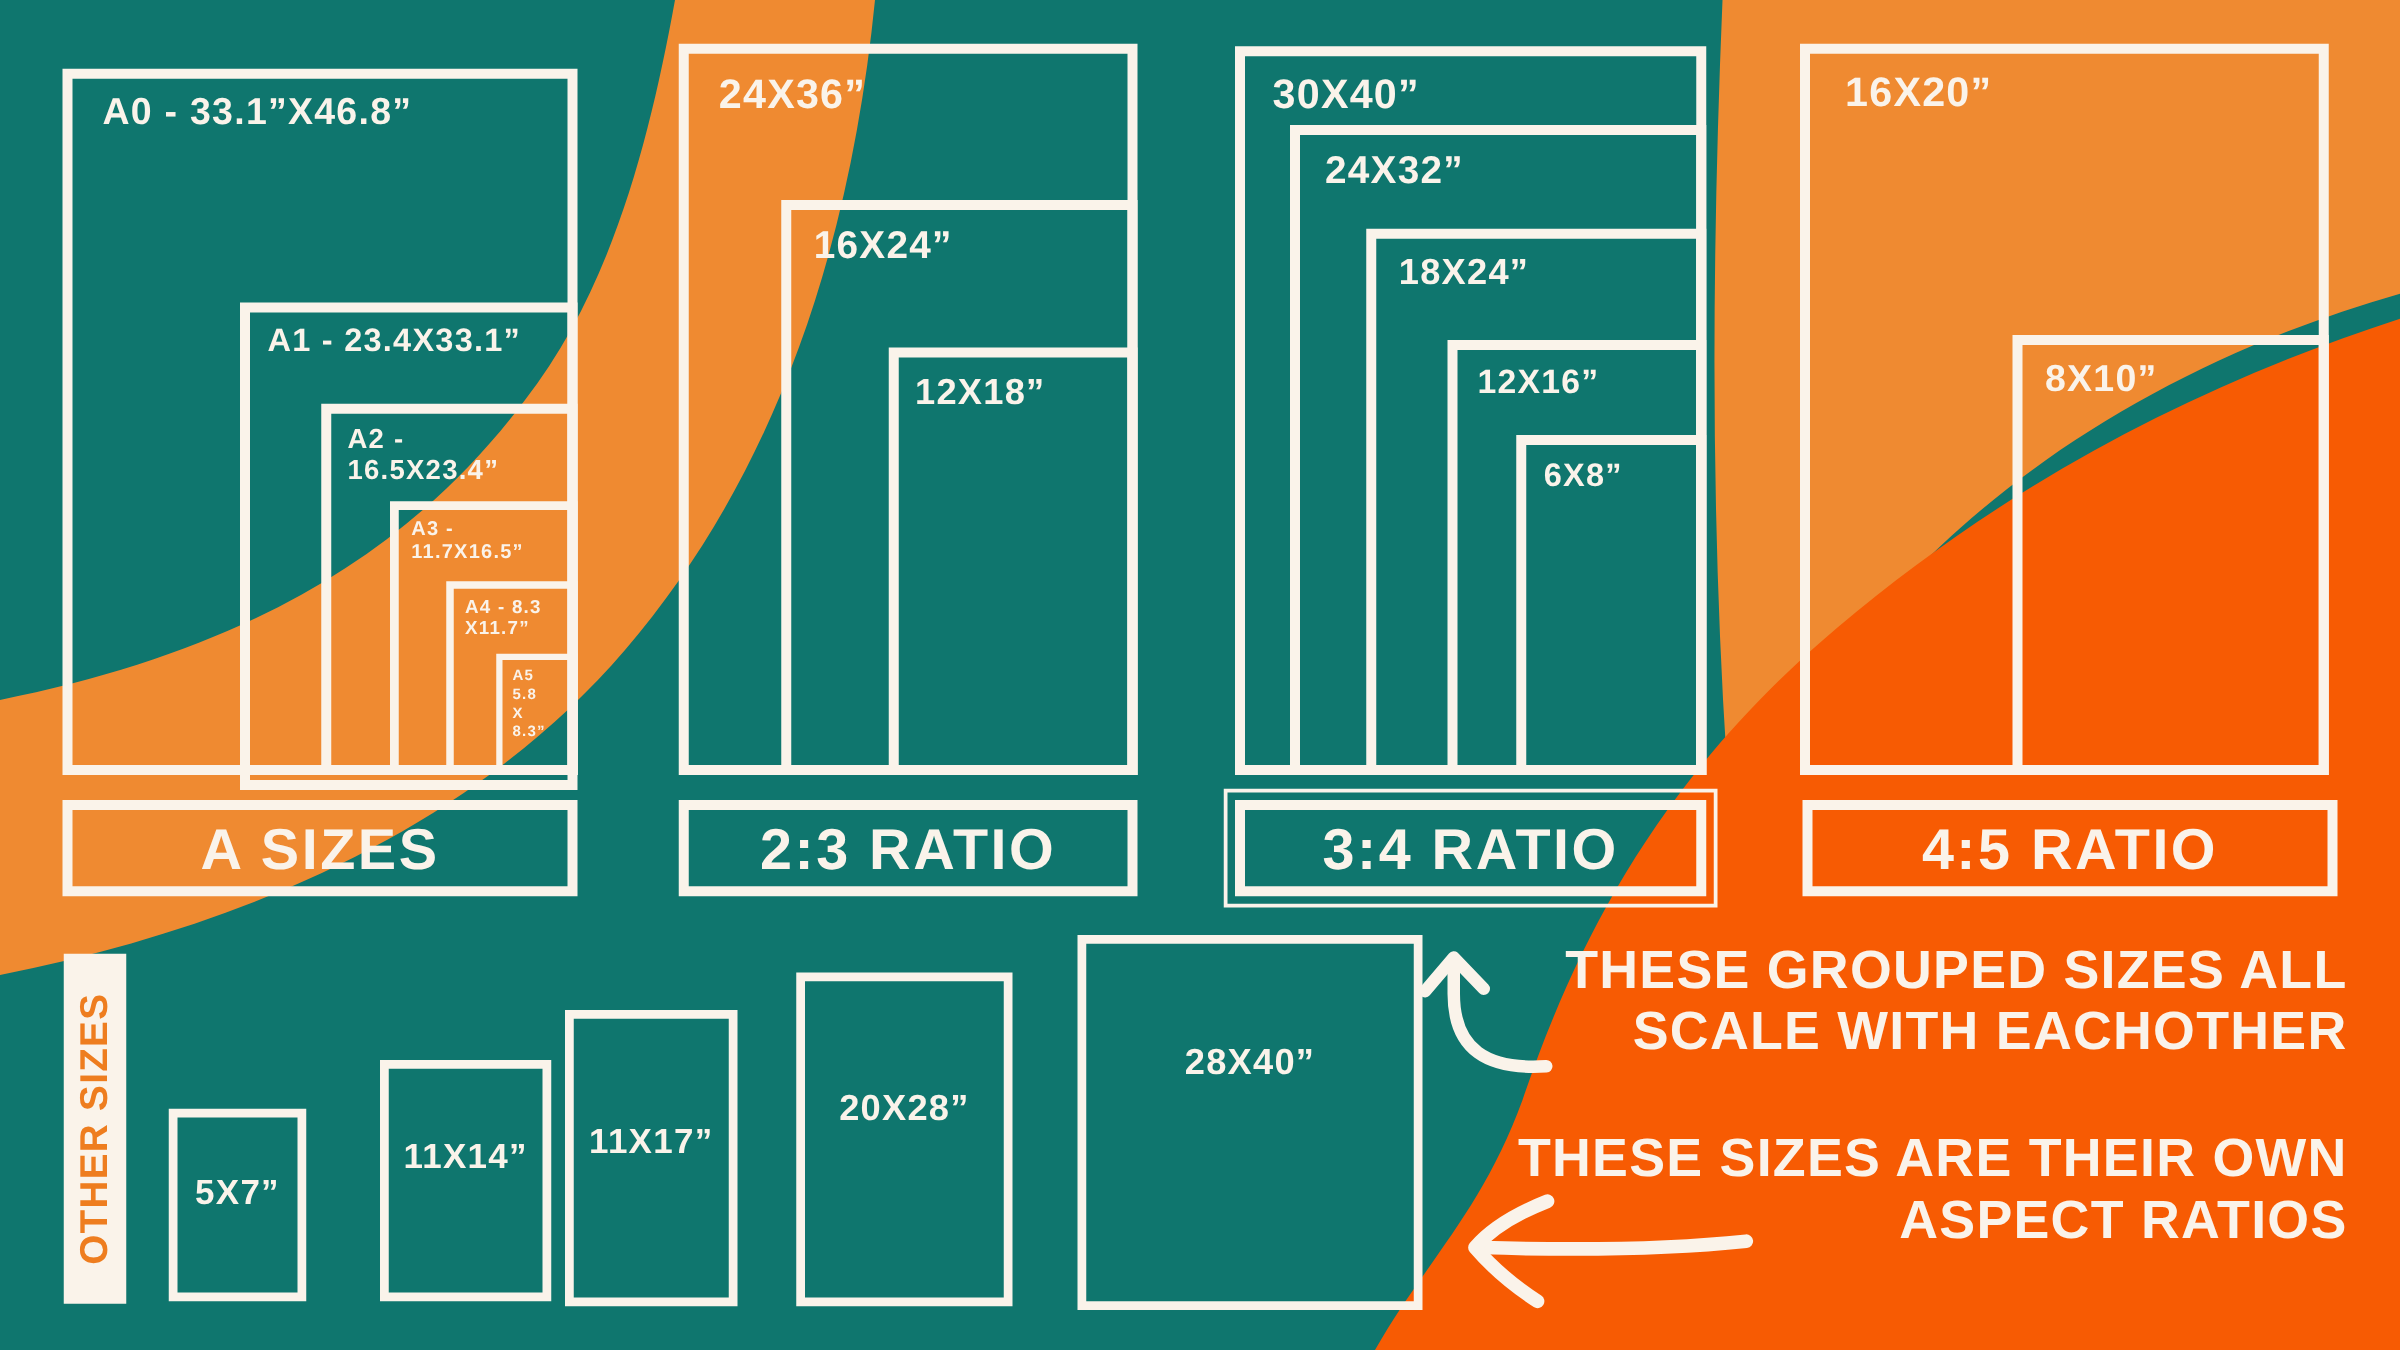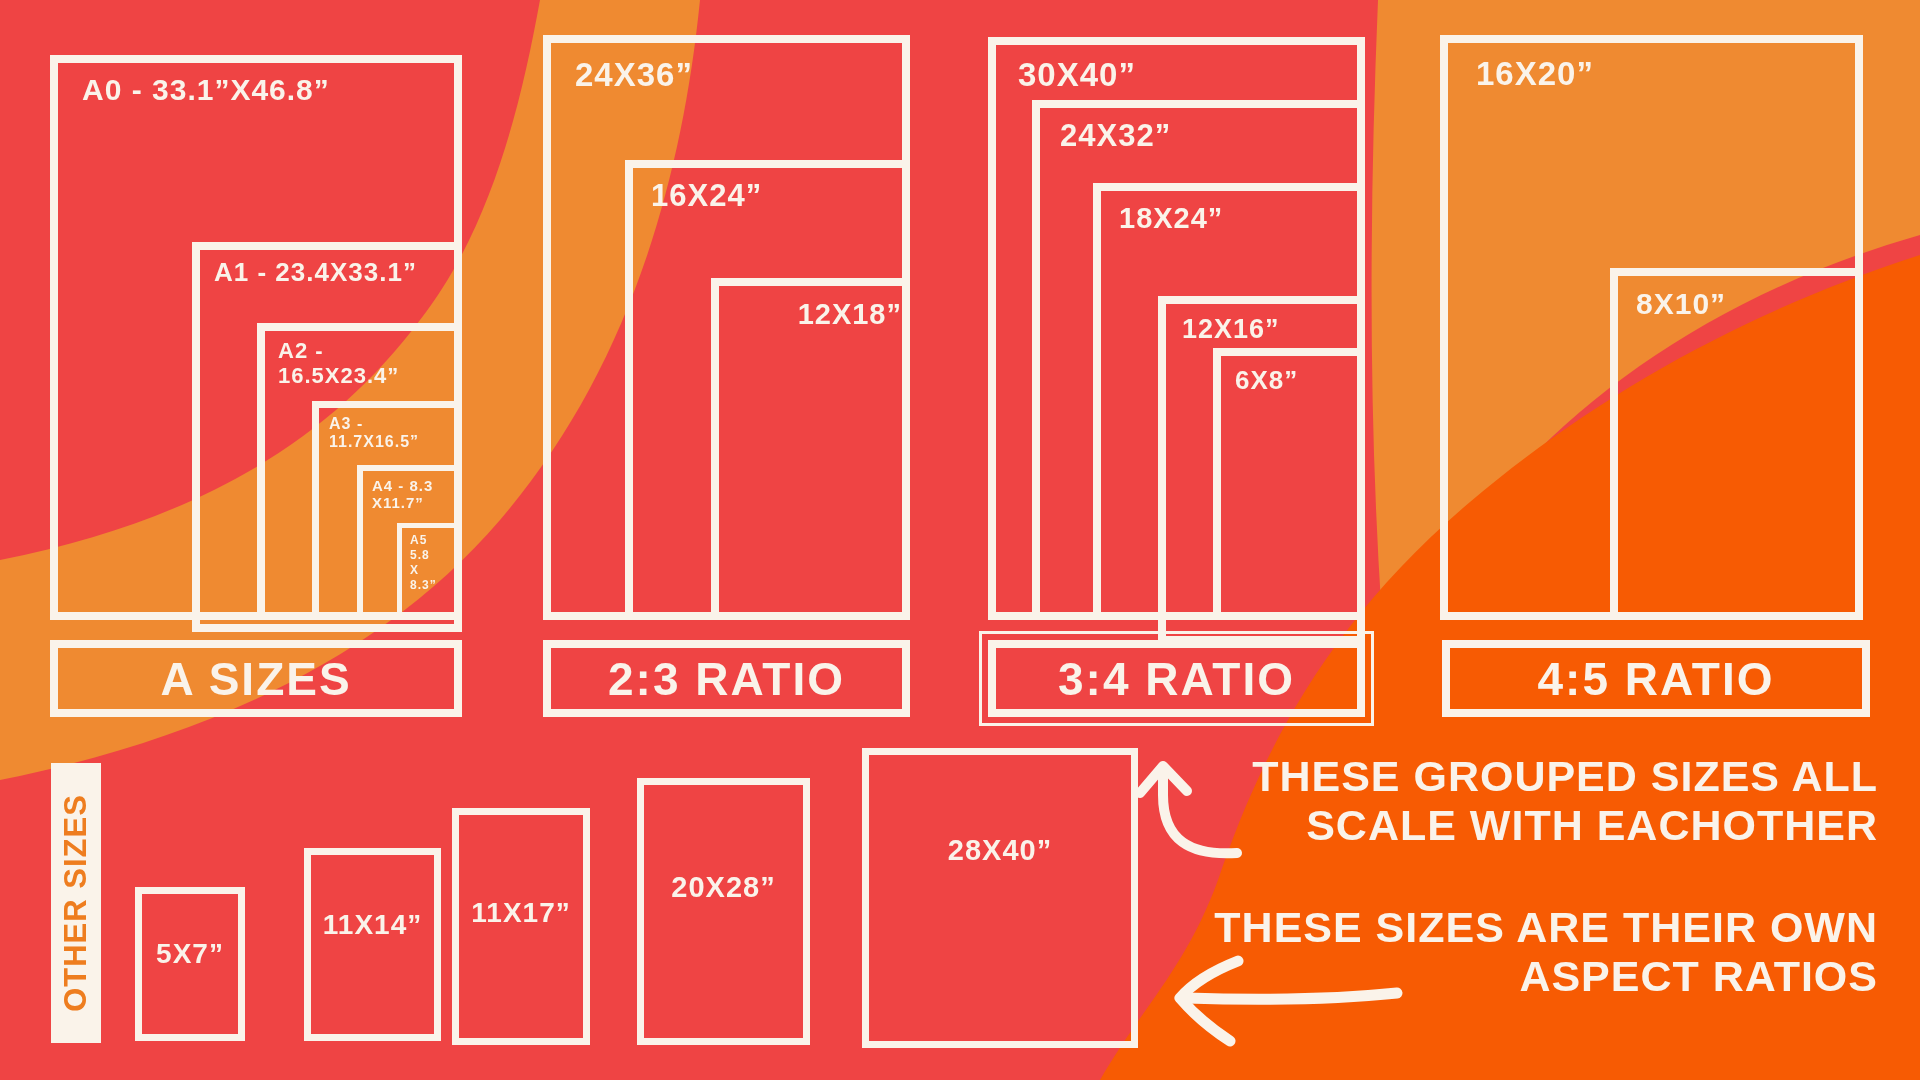--- a/index.html
+++ b/index.html
@@ -3,21 +3,21 @@
 <meta charset="utf-8">
 <style>
   html,body{margin:0;padding:0;}
   body{
     width:1920px;height:1080px;overflow:hidden;
     font-family:"Liberation Sans", sans-serif;
     font-weight:700;
   }
   #canvas{
     position:relative;width:1920px;height:1080px;
-    background:#ef4444;overflow:hidden;
+    background:#0f766e;overflow:hidden;
   }
   #bg-waves{position:absolute;left:0;top:0;width:1920px;height:1080px;pointer-events:none;}
   #arrow-layer{position:absolute;left:0;top:0;width:1920px;height:1080px;pointer-events:none;}
 
   .sbox{
     position:absolute;box-sizing:border-box;
     border:8px solid #FAF3EA;background:transparent;
   }
   .sbox .slabel{
     display:block;color:#FAF3EA;letter-spacing:1px;
@@ -88,37 +88,37 @@
   <div class="bar" style="left:50px;top:640px;width:412px;">
     <span>A SIZES</span>
   </div>
 
   <div class="sbox" style="left:543px;top:35px;width:367px;height:585px;">
     <span class="slabel" style="font-size:33px;padding:14px 0 0 24px;">24X36”</span>
   </div>
   <div class="sbox" style="left:625px;top:160px;width:285px;height:460px;">
     <span class="slabel" style="font-size:31px;padding:11px 0 0 18px;">16X24”</span>
   </div>
-  <div class="sbox" style="left:711px;top:278px;width:199px;height:342px;text-align:right;">
+  <div class="sbox" style="left:711px;top:278px;width:199px;height:342px;">
     <span class="slabel" style="font-size:29px;padding:12px 0 0 13px;">12X18”</span>
   </div>
   <div class="bar" style="left:543px;top:640px;width:367px;">
     <span>2:3 RATIO</span>
   </div>
 
   <div class="sbox" style="left:988px;top:37px;width:377px;height:583px;">
     <span class="slabel" style="font-size:33px;padding:12px 0 0 22px;">30X40”</span>
   </div>
   <div class="sbox" style="left:1032px;top:100px;width:333px;height:520px;">
     <span class="slabel" style="font-size:31px;padding:11px 0 0 20px;">24X32”</span>
   </div>
   <div class="sbox" style="left:1093px;top:183px;width:272px;height:437px;">
     <span class="slabel" style="font-size:29px;padding:11px 0 0 18px;">18X24”</span>
   </div>
-  <div class="sbox" style="left:1158px;top:272px;width:207px;height:348px;margin-top:24px;">
+  <div class="sbox" style="left:1158px;top:272px;width:207px;height:348px;">
     <span class="slabel" style="font-size:27px;padding:10px 0 0 16px;">12X16”</span>
   </div>
   <div class="sbox" style="left:1213px;top:348px;width:152px;height:272px;">
     <span class="slabel" style="font-size:26px;padding:10px 0 0 14px;">6X8”</span>
   </div>
   <div class="bar double" style="left:988px;top:640px;width:377px;">
     <span>3:4 RATIO</span>
   </div>
 
   <div class="sbox" style="left:1440px;top:35px;width:423px;height:585px;">

